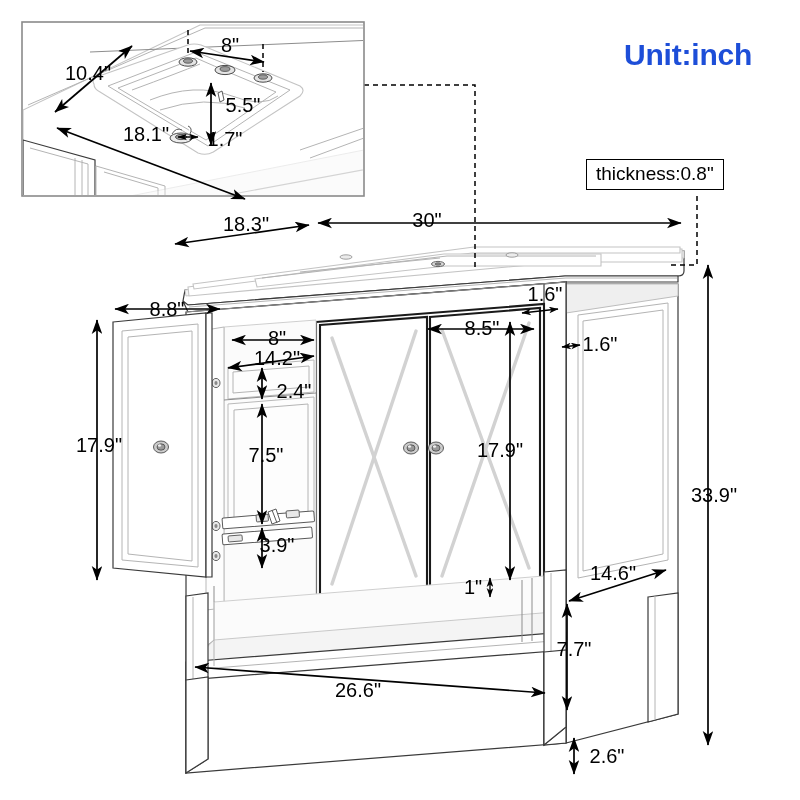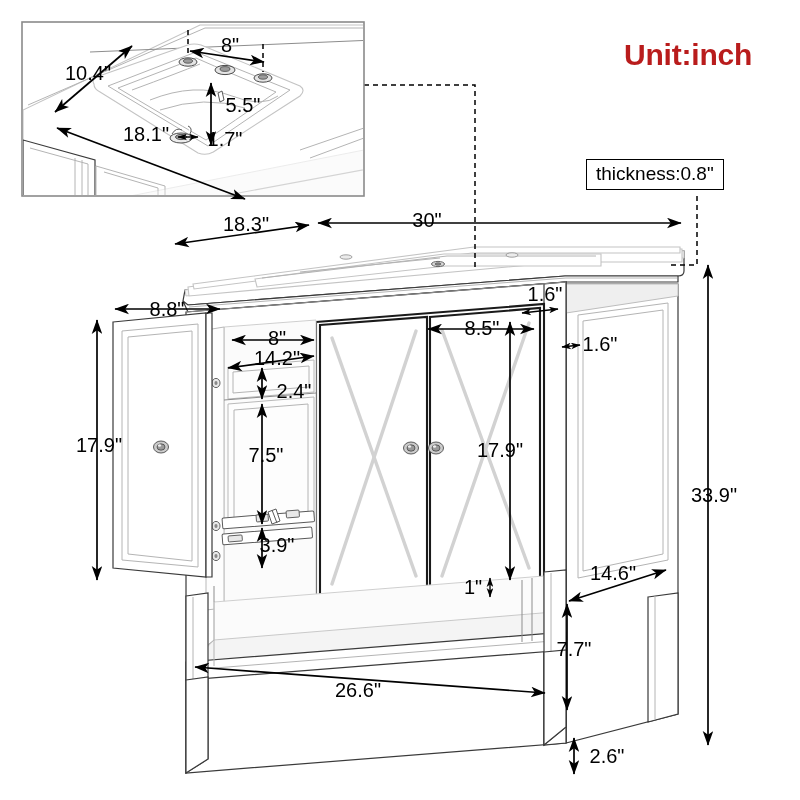--- a/index.html
+++ b/index.html
@@ -52,21 +52,21 @@
     fill: #000000;
     dominant-baseline: middle;
   }
   .dimtext.mid   { text-anchor: middle; }
 
   .unit-label {
     position: absolute;
     font-family: "Liberation Sans", sans-serif;
     font-size: 30px;
     font-weight: bold;
-    color: #b91c1c;
+    color: #1d4ed8;
     letter-spacing: -0.2px;
     white-space: nowrap;
   }
   .callout-box {
     position: absolute;
     border: 1.6px solid #000000;
     background: #ffffff;
     font-family: "Liberation Sans", sans-serif;
     font-size: 19px;
     color: #000000;

